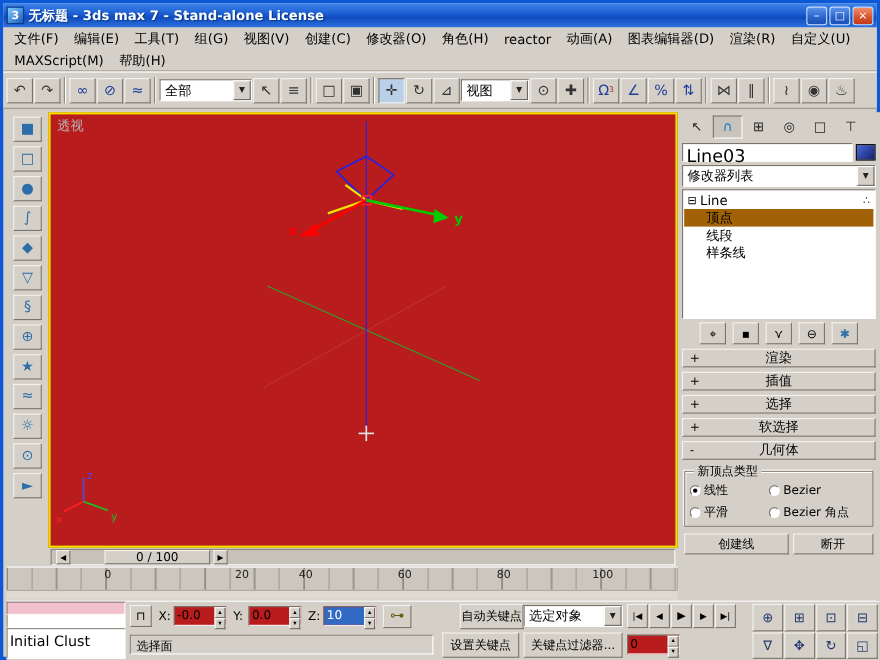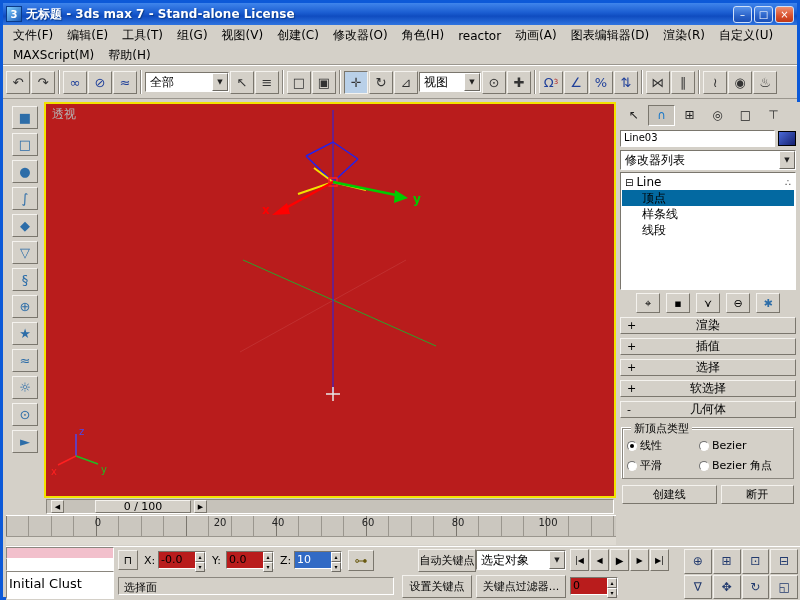--- a/index.html
+++ b/index.html
@@ -59,31 +59,31 @@
     border:2px solid #f2e200; }
   .vplabel { position:absolute; left:6px; top:2px; color:#b4b4b4; font-size:12px; z-index:2; }
   .viewport svg { position:absolute; left:0; top:0; }
 
   
   .cpanel { width:184px; background:#d4d0c8; padding:1px 2px; }
   .tabs { display:flex; height:24px; align-items:center; gap:1px; padding:0 2px; }
   .tab { width:27px; height:21px; display:flex; align-items:center; justify-content:center; font-size:12px; color:#222; }
   .tab.active { background:#c8c4bc; border:1px solid; border-color:#7a766d #fff #fff #7a766d; color:#1a78c8; }
   .namerow { display:flex; align-items:center; gap:3px; margin:3px 2px; }
-  .namefield { flex:1; height:17px; background:#fff; font-size:10px; padding:1px 3px;
+  .namefield { flex:1; height:17px; background:#fff; font-size:16px; padding:1px 3px;
     border:1px solid; border-color:#7a766d #fff #fff #7a766d; }
   .swatch { width:18px; height:15px; background:linear-gradient(135deg,#4a6ad8,#141f6e); border:1px solid #000; }
   .modcombo { margin:2px; }
   .stack { height:118px; margin:2px; background:#fff; font-size:12px; padding:1px; overflow:hidden;
     border:1px solid; border-color:#7a766d #fff #fff #7a766d; }
   .srow { height:16px; display:flex; align-items:center; gap:3px; padding:0 3px; white-space:nowrap; }
   .srow .exp { font-size:10px; }
   .srow .ricon { margin-left:auto; font-size:10px; color:#444; }
   .srow.child { padding-left:20px; }
-  .srow.selected { background:#0369a1;align-items:center; }
+  .srow.selected { background:#a16207;align-items:center; }
   .stackbar { display:flex; gap:6px; justify-content:center; margin:3px 0 4px; }
   .sbtn2 { width:24px; height:20px; display:flex; align-items:center; justify-content:center; font-size:11px;
     background:#d4d0c8; border:1px solid; border-color:#f4f2ee #7a766d #7a766d #f4f2ee; }
   .rollout { position:relative; height:17px; margin:4px 2px; display:flex; align-items:center; justify-content:center;
     font-size:12px; background:#d4d0c8; border:1px solid; border-color:#f4f2ee #7a766d #7a766d #f4f2ee; }
   .rollout .sign { position:absolute; left:6px; font-size:11px; }
   .groupbox { position:relative; margin:10px 4px 4px; padding:9px 4px 5px;
     border:1px solid #8a867e; box-shadow:1px 1px 0 #fff inset, -1px -1px 0 #fff; }
   .grouptitle { position:absolute; top:-8px; left:8px; background:#d4d0c8; padding:0 3px; font-size:11px; }
   .radios { display:grid; grid-template-columns:1fr 1.25fr; row-gap:5px; font-size:11px; }
@@ -328,24 +328,24 @@
       <div class="stack">
         <div class="srow">
           <span class="exp">⊟</span>
           <span>Line</span>
           <span class="ricon">∴</span>
         </div>
         <div class="srow child selected">
           <span>顶点</span>
         </div>
         <div class="srow child">
+          <span>线段</span>
+        </div>
+        <div class="srow child">
           <span>样条线</span>
-        </div>
-        <div class="srow child">
-          <span>线段</span>
         </div>
       </div>
       <div class="stackbar">
         <span class="sbtn2">⌖</span>
         <span class="sbtn2">▪</span>
         <span class="sbtn2">⋎</span>
         <span class="sbtn2">⊖</span>
         <span class="sbtn2" style="color:#2d6da8;">✱</span>
       </div>
       <div class="rollout">

